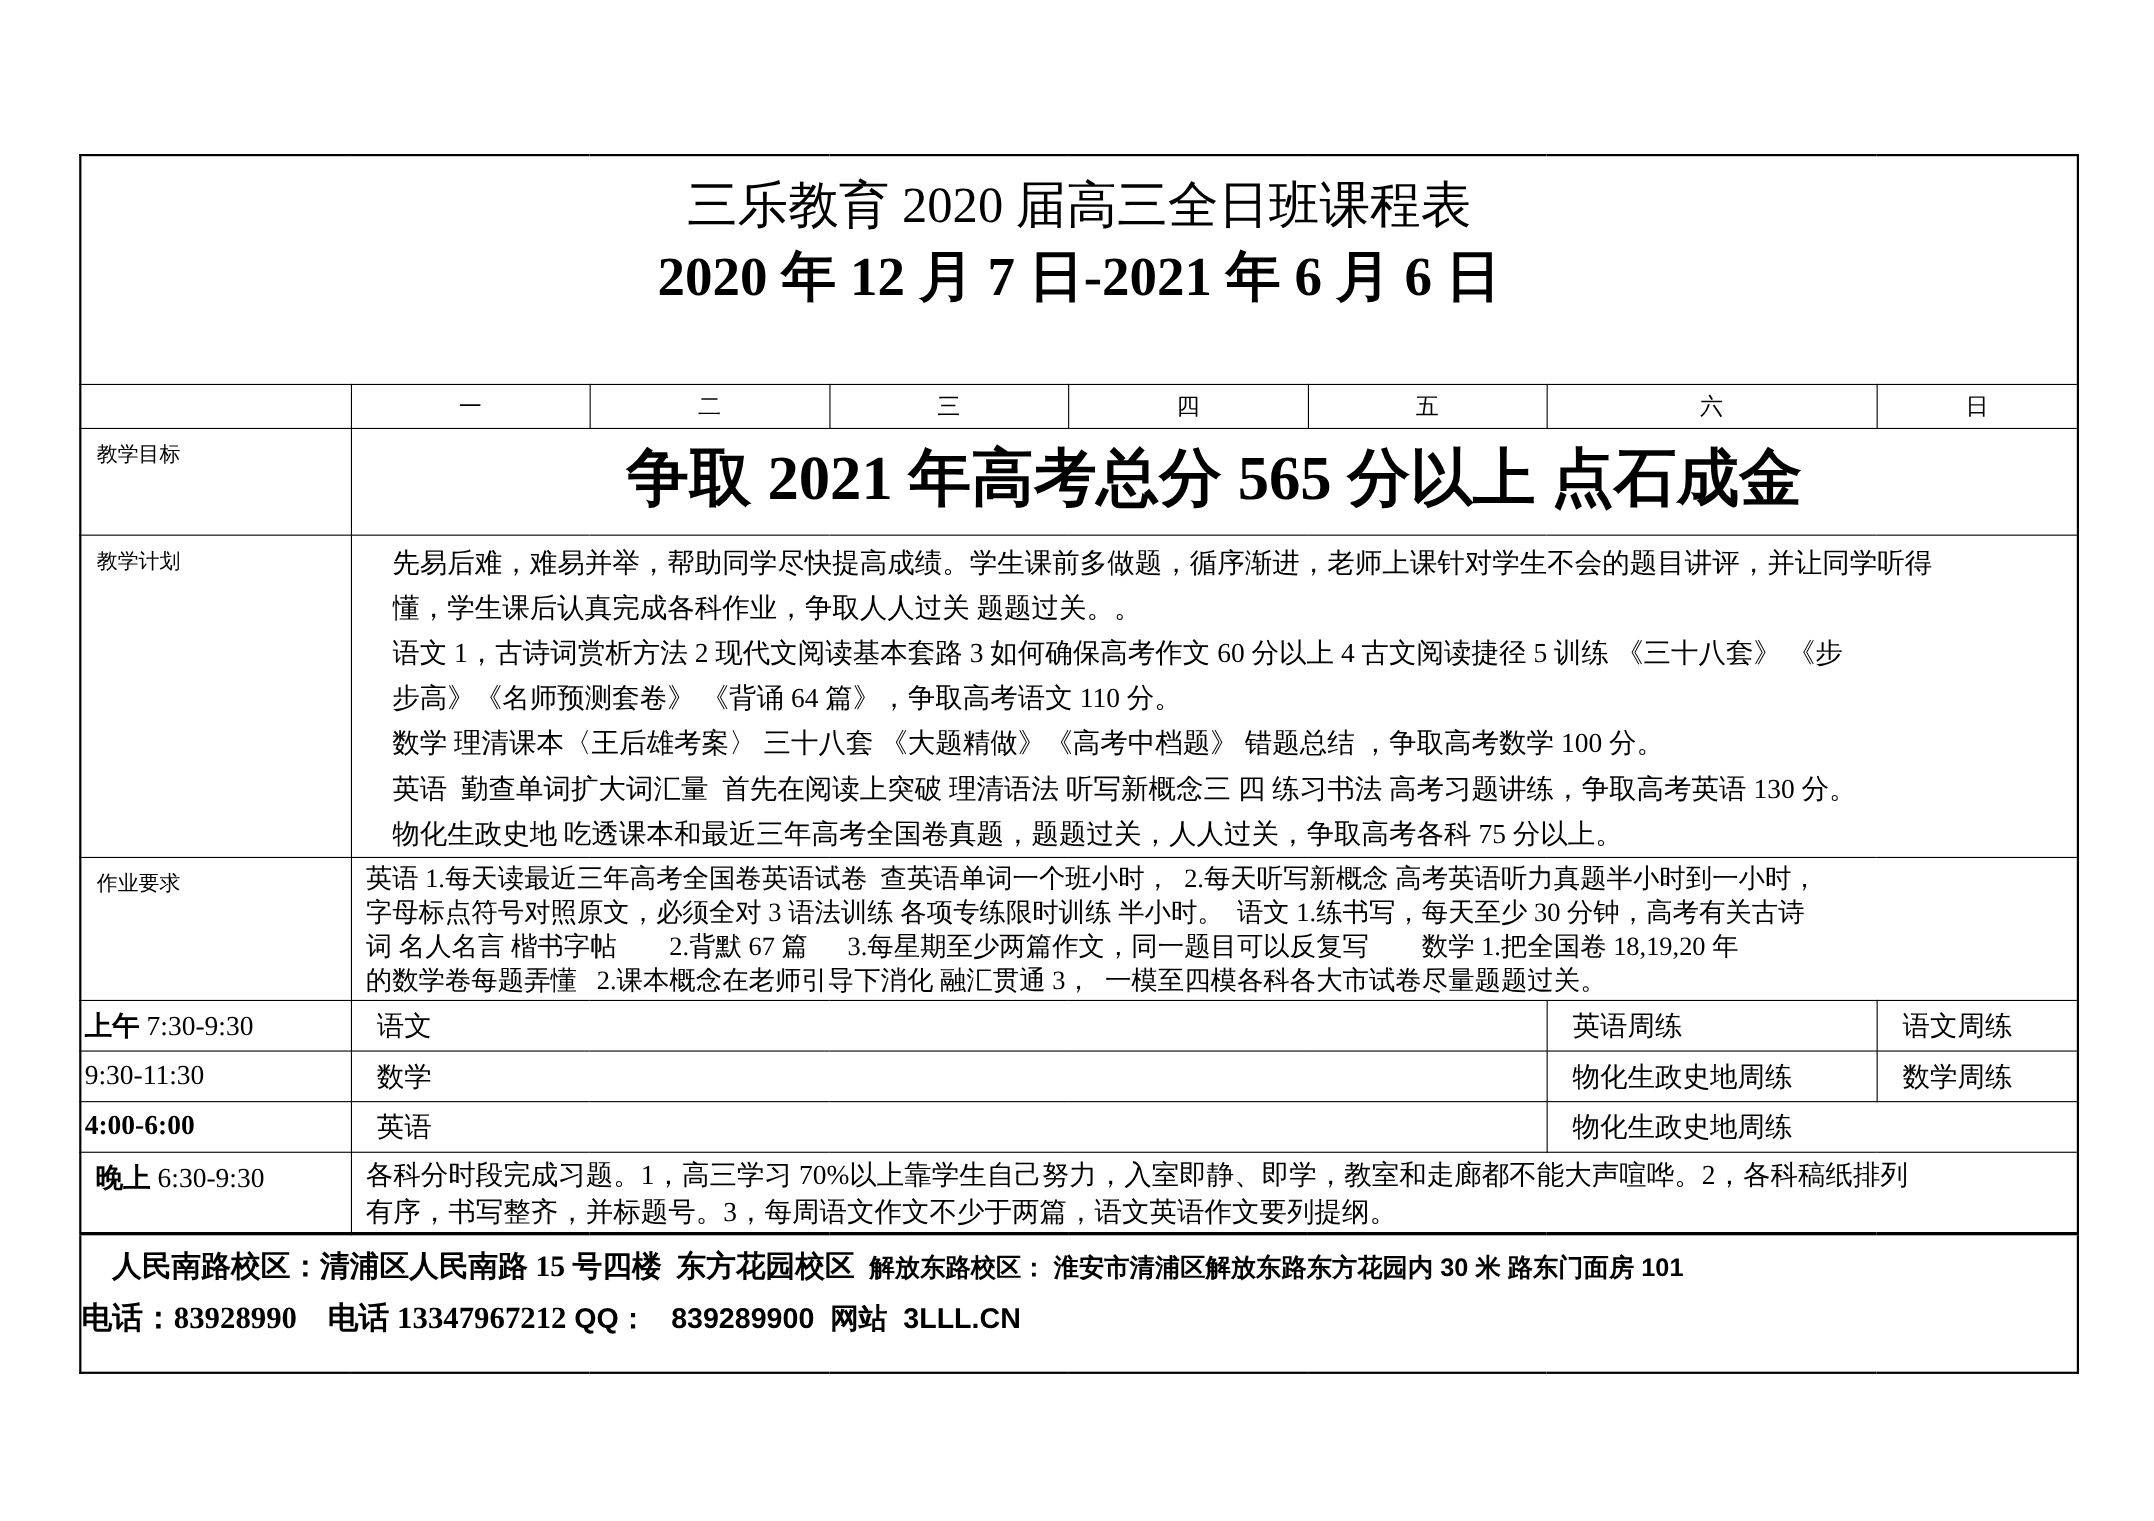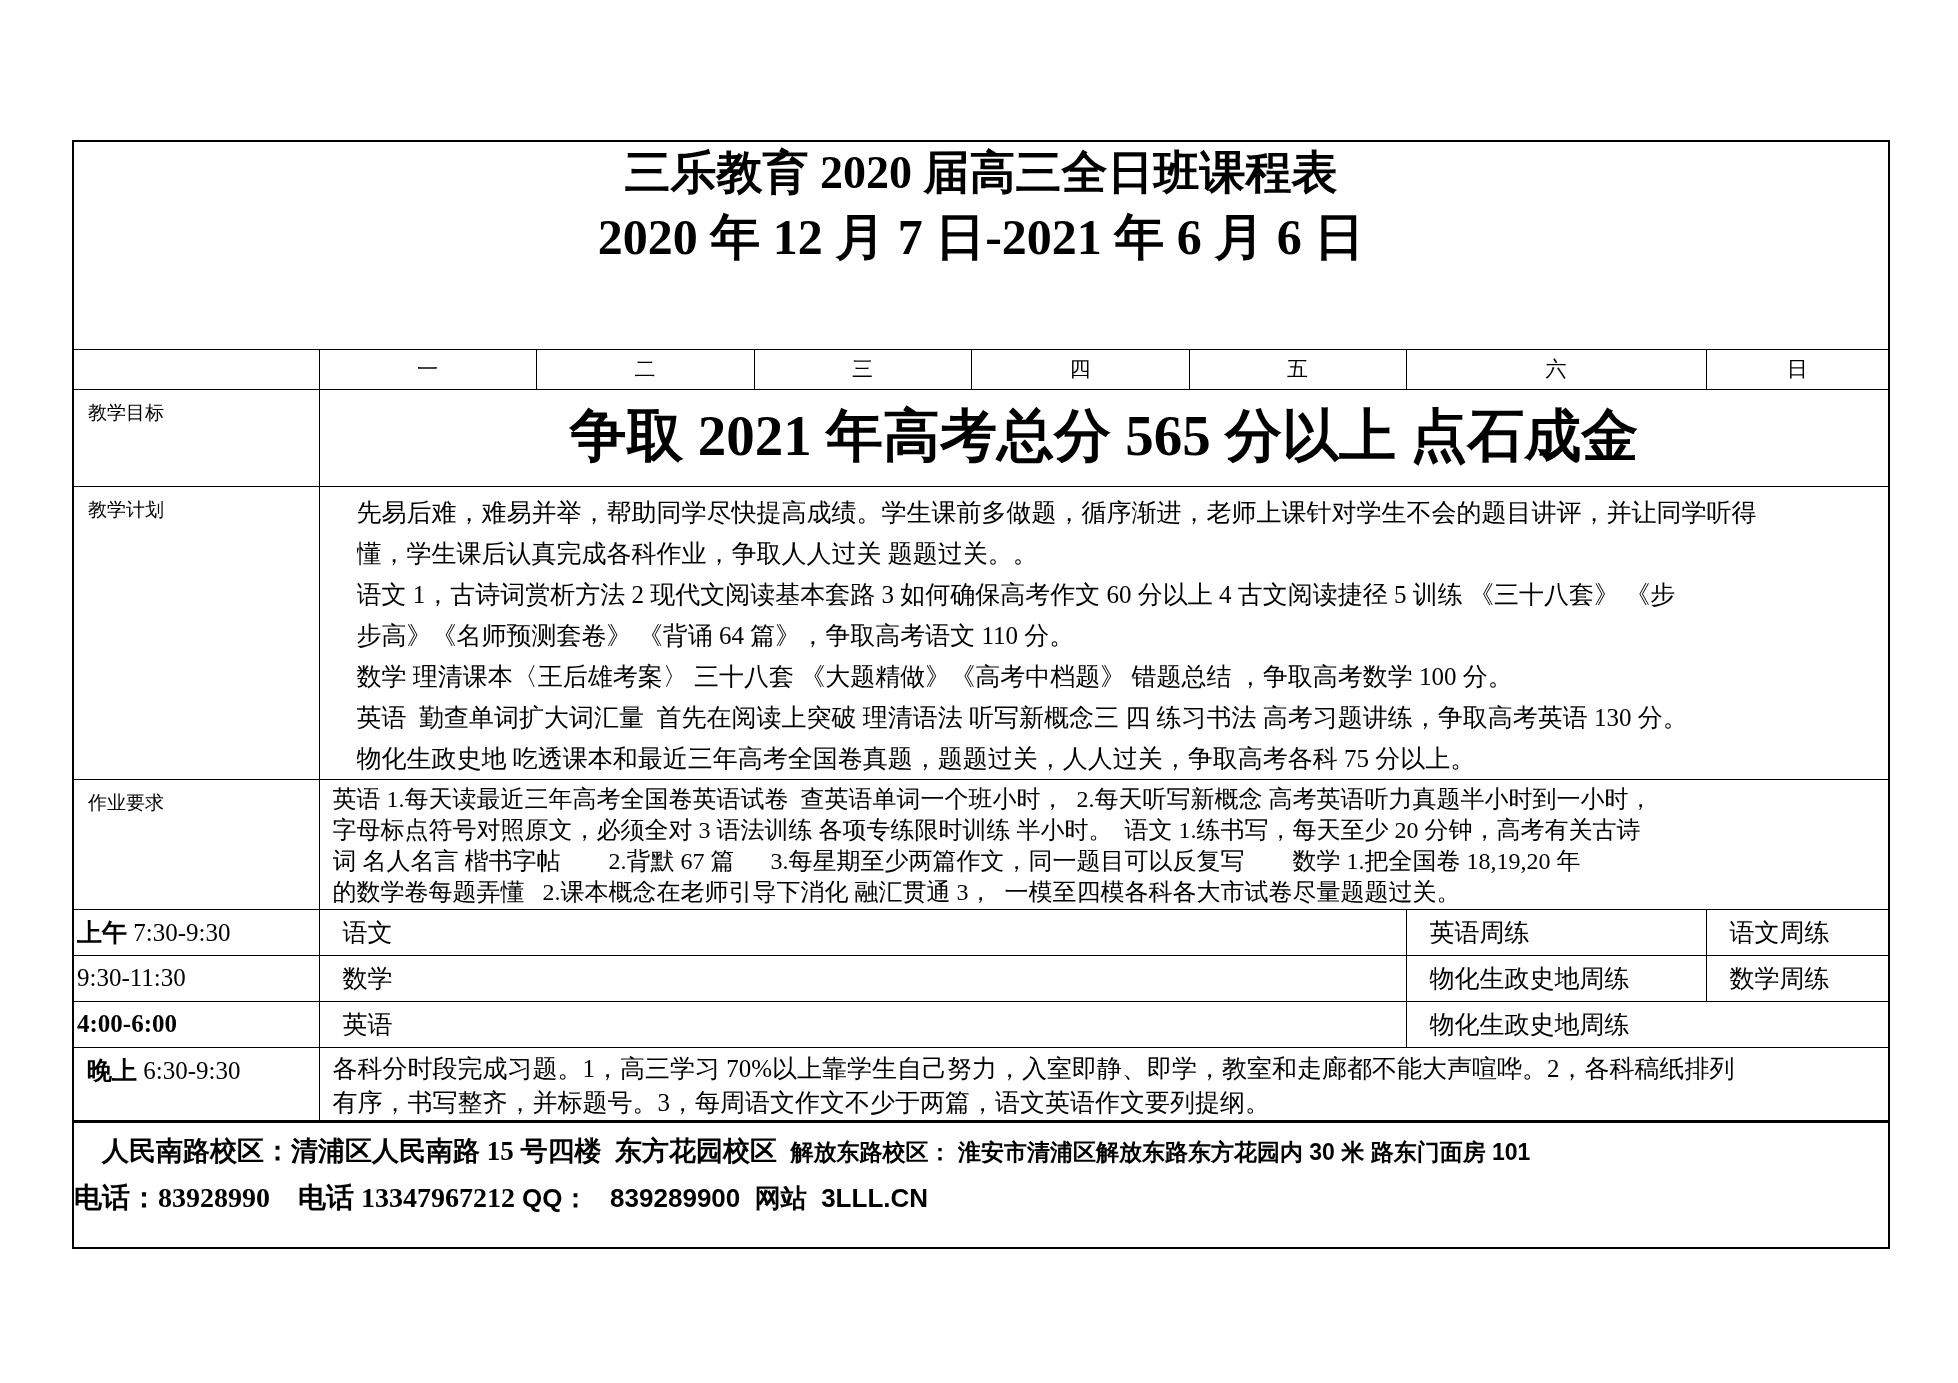--- a/index.html
+++ b/index.html
@@ -4,21 +4,21 @@
 <style>
   html,body{margin:0;padding:0;background:#ffffff;}
   body{width:1958px;height:1383px;position:relative;font-family:"Liberation Serif","DejaVu Serif",serif;color:#000;}
   table.sched{position:absolute;left:72px;top:140px;width:1816px;border-collapse:collapse;table-layout:fixed;border:2px solid #000;}
   td{border:1px solid #000;vertical-align:top;padding:0;overflow:hidden;}
   .line{white-space:pre;overflow:hidden;}
 
   
   tr.r-title{height:208px;}
   tr.r-title td{border-left:none;border-right:none;text-align:center;}
-  .title1{font-size:46px;font-weight:bold;line-height:62px;}
+  .title1{font-size:46px;font-weight:normal;margin-top:14px;line-height:62px;}
   .title2{font-size:50px;font-weight:bold;line-height:66px;}
 
   
   tr.r-days{height:40px;}
   tr.r-days td{text-align:center;vertical-align:middle;font-size:21px;line-height:38px;}
 
   
   tr.r-goal{height:97px;}
   .lab{font-size:19px;padding:10px 0 0 14px;}
   .goal-text{font-size:57px;font-weight:bold;text-align:center;line-height:92px;}
@@ -110,21 +110,21 @@
         <div class="line">物化生政史地 吃透课本和最近三年高考全国卷真题，题题过关，人人过关，争取高考各科 75 分以上。</div>
       </div>
     </td>
   </tr>
 
   <tr class="r-hw">
     <td class="lab">作业要求</td>
     <td colspan="7">
       <div class="hw-body">
         <div class="line">英语 1.每天读最近三年高考全国卷英语试卷  查英语单词一个班小时，  2.每天听写新概念 高考英语听力真题半小时到一小时，</div>
-        <div class="line">字母标点符号对照原文，必须全对 3 语法训练 各项专练限时训练 半小时。  语文 1.练书写，每天至少 20 分钟，高考有关古诗</div>
+        <div class="line">字母标点符号对照原文，必须全对 3 语法训练 各项专练限时训练 半小时。  语文 1.练书写，每天至少 30 分钟，高考有关古诗</div>
         <div class="line">词 名人名言 楷书字帖        2.背默 67 篇      3.每星期至少两篇作文，同一题目可以反复写        数学 1.把全国卷 18,19,20 年</div>
         <div class="line">的数学卷每题弄懂   2.课本概念在老师引导下消化 融汇贯通 3，  一模至四模各科各大市试卷尽量题题过关。</div>
       </div>
     </td>
   </tr>
 
   <tr class="r-slot">
     <td class="time-cell"><span class="bold">上午 </span><span>7:30-9:30</span></td>
     <td class="subj-cell" colspan="5">语文</td>
     <td class="subj-cell">英语周练</td>

